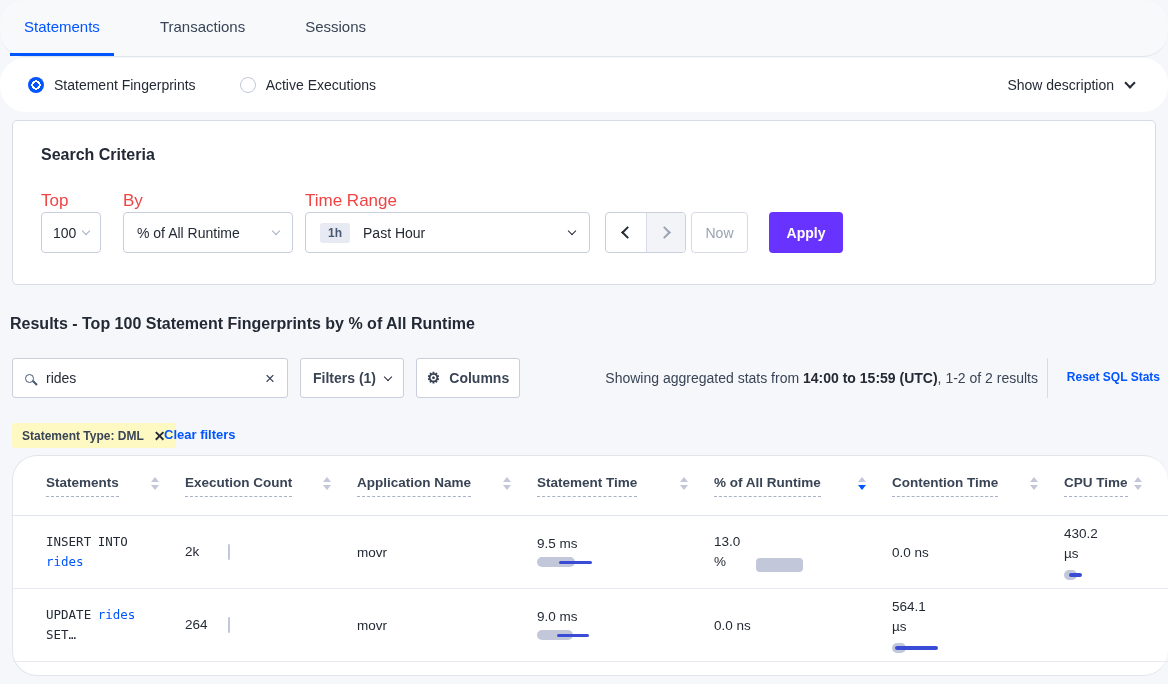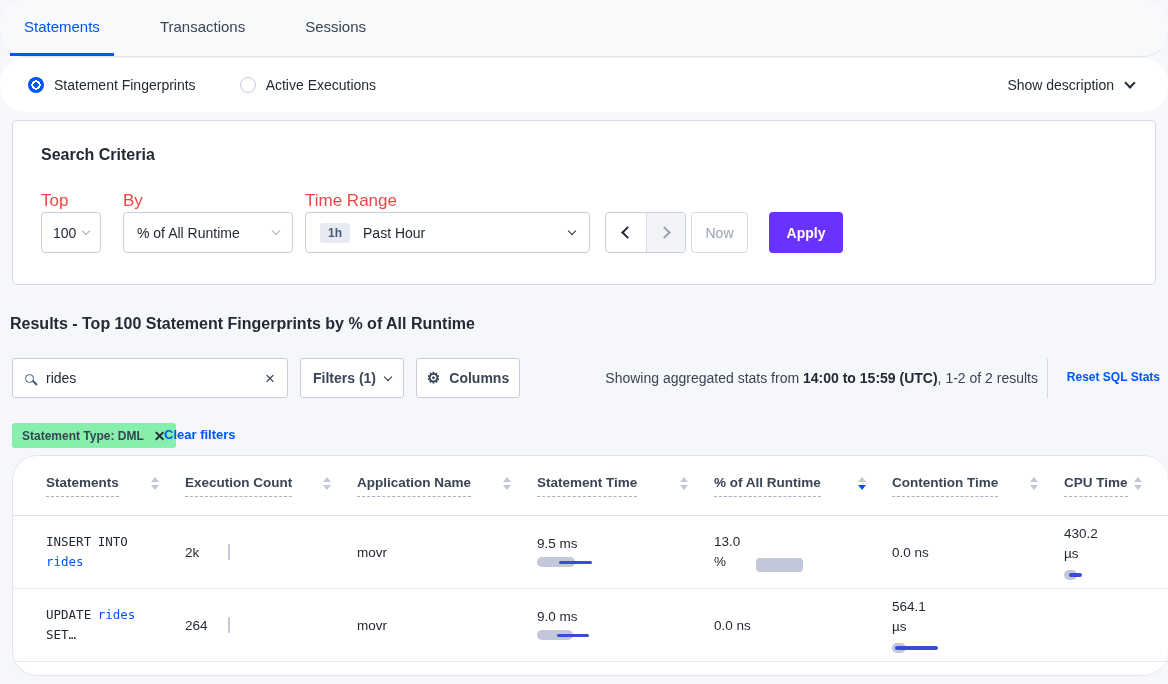--- a/index.html
+++ b/index.html
@@ -70,21 +70,21 @@
     font-weight:600; color:#394455; cursor:pointer; }
   .filters-btn { top:358px; left:300px; width:104px; }
   .columns-btn { top:358px; left:416px; width:104px; }
   .gear { font-size:15px; color:#394455; }
   .stats-note { top:370px; right:130px; font-size:14px; color:#394455; white-space:nowrap; }
   .stats-note b { color:#242A35;margin-top:44px; }
   .v-divider { top:358px; right:120px; width:1px; height:40px; background:#D6DBE7; }
   .reset-link { top:370px; right:8px; font-size:12px; font-weight:600; color:#0055FF; cursor:pointer; white-space:nowrap; }
 
   
-  .chip { top:423px; left:12px; height:25px; background:#86efac; border-radius:3px;
+  .chip { top:423px; left:12px; height:25px; background:#fef9c3; border-radius:3px;
     display:flex; align-items:center; gap:10px; padding:4px 10px; font-size:12px;
     font-weight:bold; color:#394455; }
   .chip-x { font-size:14px; color:#242A35; cursor:pointer; line-height:1; }
   .clear-filters { top:427px; left:164px; font-size:13px; font-weight:bold; color:#0055FF; cursor:pointer; }
 
   
   .table-card { top:455px; left:12px; width:1156px; height:221px; background:#fff;
     border-top:1px solid #E0E5EB; border-left:1px solid #E0E5EB; border-bottom:1px solid #E0E5EB; }
   .trow { display:grid; grid-template-columns:172px 172px 180px 177px 178px 172px 1fr; }
   .thead { height:60px; border-bottom:1px solid #E0E5EB; }
@@ -95,21 +95,21 @@
   .sort { display:inline-flex; flex-direction:column; gap:3px; margin-left:auto; padding-bottom:4px; }
   .sort i { width:0; height:0; border-left:4px solid transparent; border-right:4px solid transparent; display:block; }
   .sort .up { border-bottom:5px solid #C2C7D9; }
   .sort .down { border-top:5px solid #C2C7D9; }
   .sort.desc .down { border-top-color:#0055FF; }
   .tr { height:73px; border-bottom:1px solid #E7EAF0; }
   .td { display:flex; align-items:center; font-size:13.5px; color:#242A35; }
   .td.stmt { padding-left:33px; }
   .sql { font-family:"DejaVu Sans Mono", monospace; font-size:12.5px; line-height:20px; width:122px; word-spacing:-1px; }
   .sql .link { color:#0055FF; cursor:pointer; }
-  .count-wrap { display:flex; align-items:center; }
+  .count-wrap { display:flex; }
   .count-num { min-width:36px; }
   .count-bar { width:2px; height:16px; background:#C2C7D9; margin-left:7px; border-radius:1px; }
   .metric { display:flex; flex-direction:column; gap:5px; }
   .hbar { position:relative; height:12px; width:70px; }
   .hbar .bar-gray { position:absolute; left:0; top:1px; height:10px; background:#C2C7D9; border-radius:5px; }
   .hbar .bar-blue { position:absolute; top:4.5px; height:3.5px; background:#3A4CD6; border-radius:2px; }
   .pct-cell { display:flex; align-items:flex-end; }
   .pct-txt { width:42px; line-height:20px; }
   .pct-bar { position:relative; height:14px; }
   .pct-bar .bar-gray { position:absolute; left:0; top:0; height:14px; background:#C2C7D9; border-radius:4px; }

